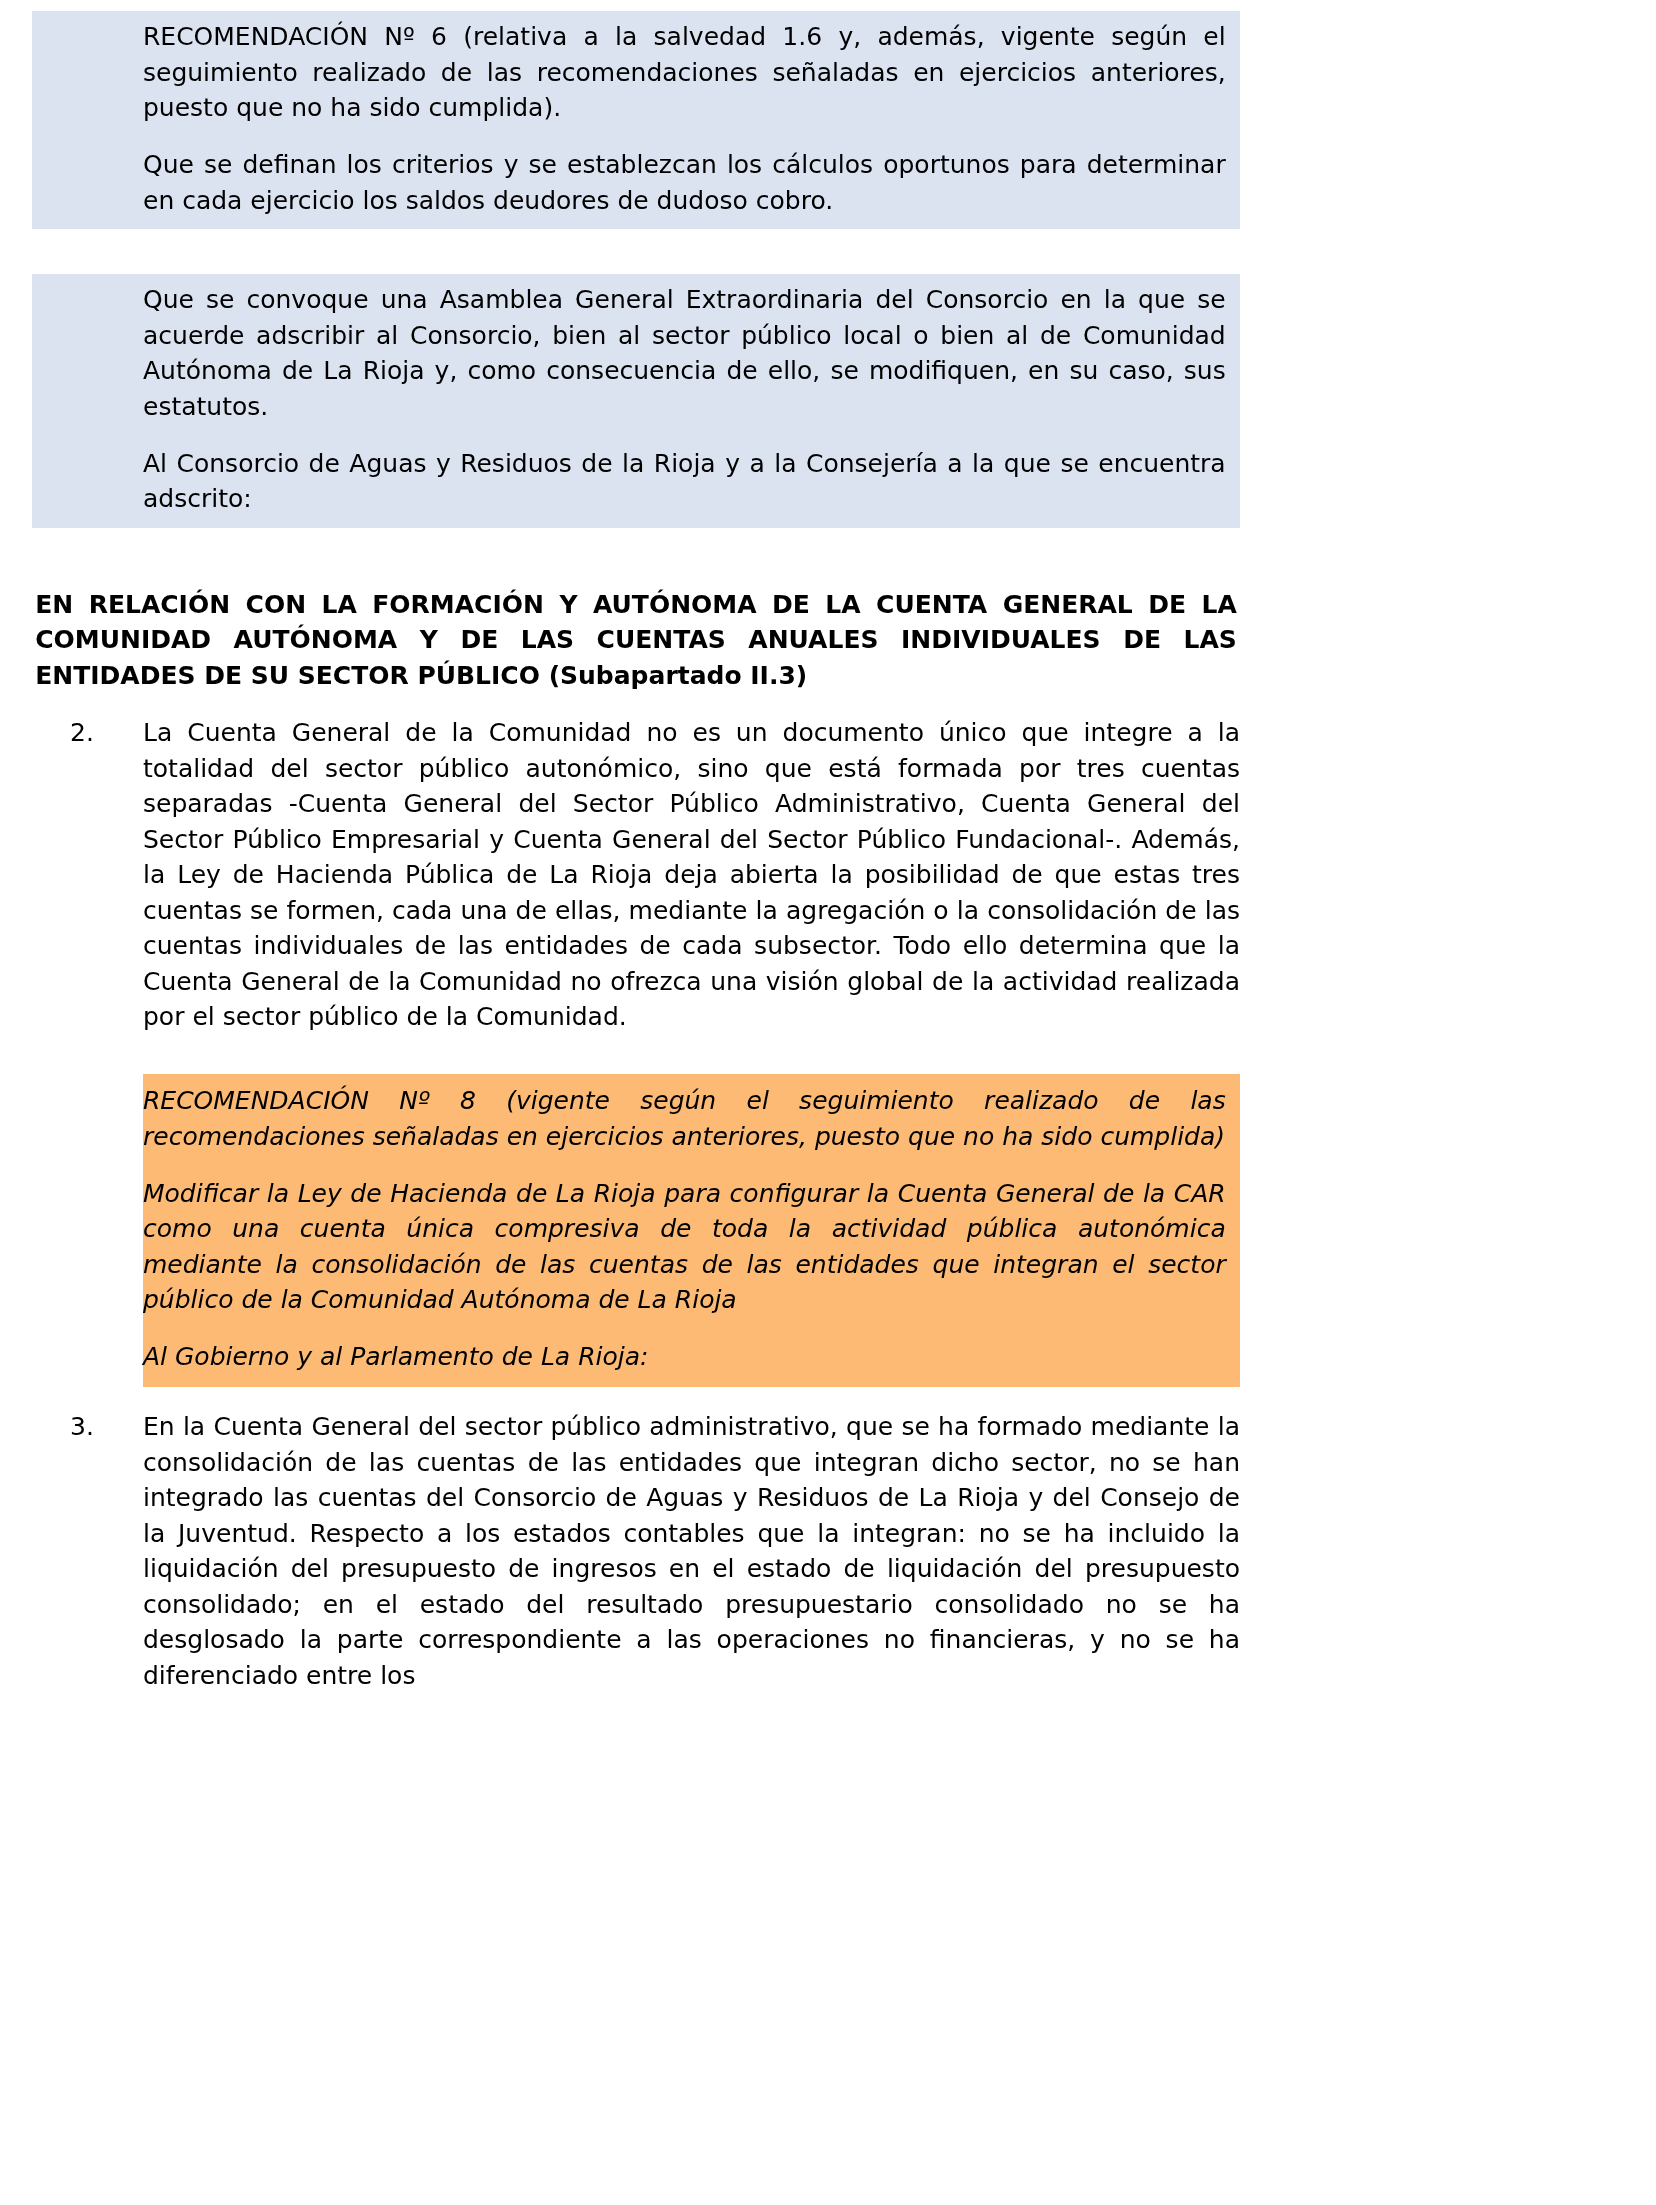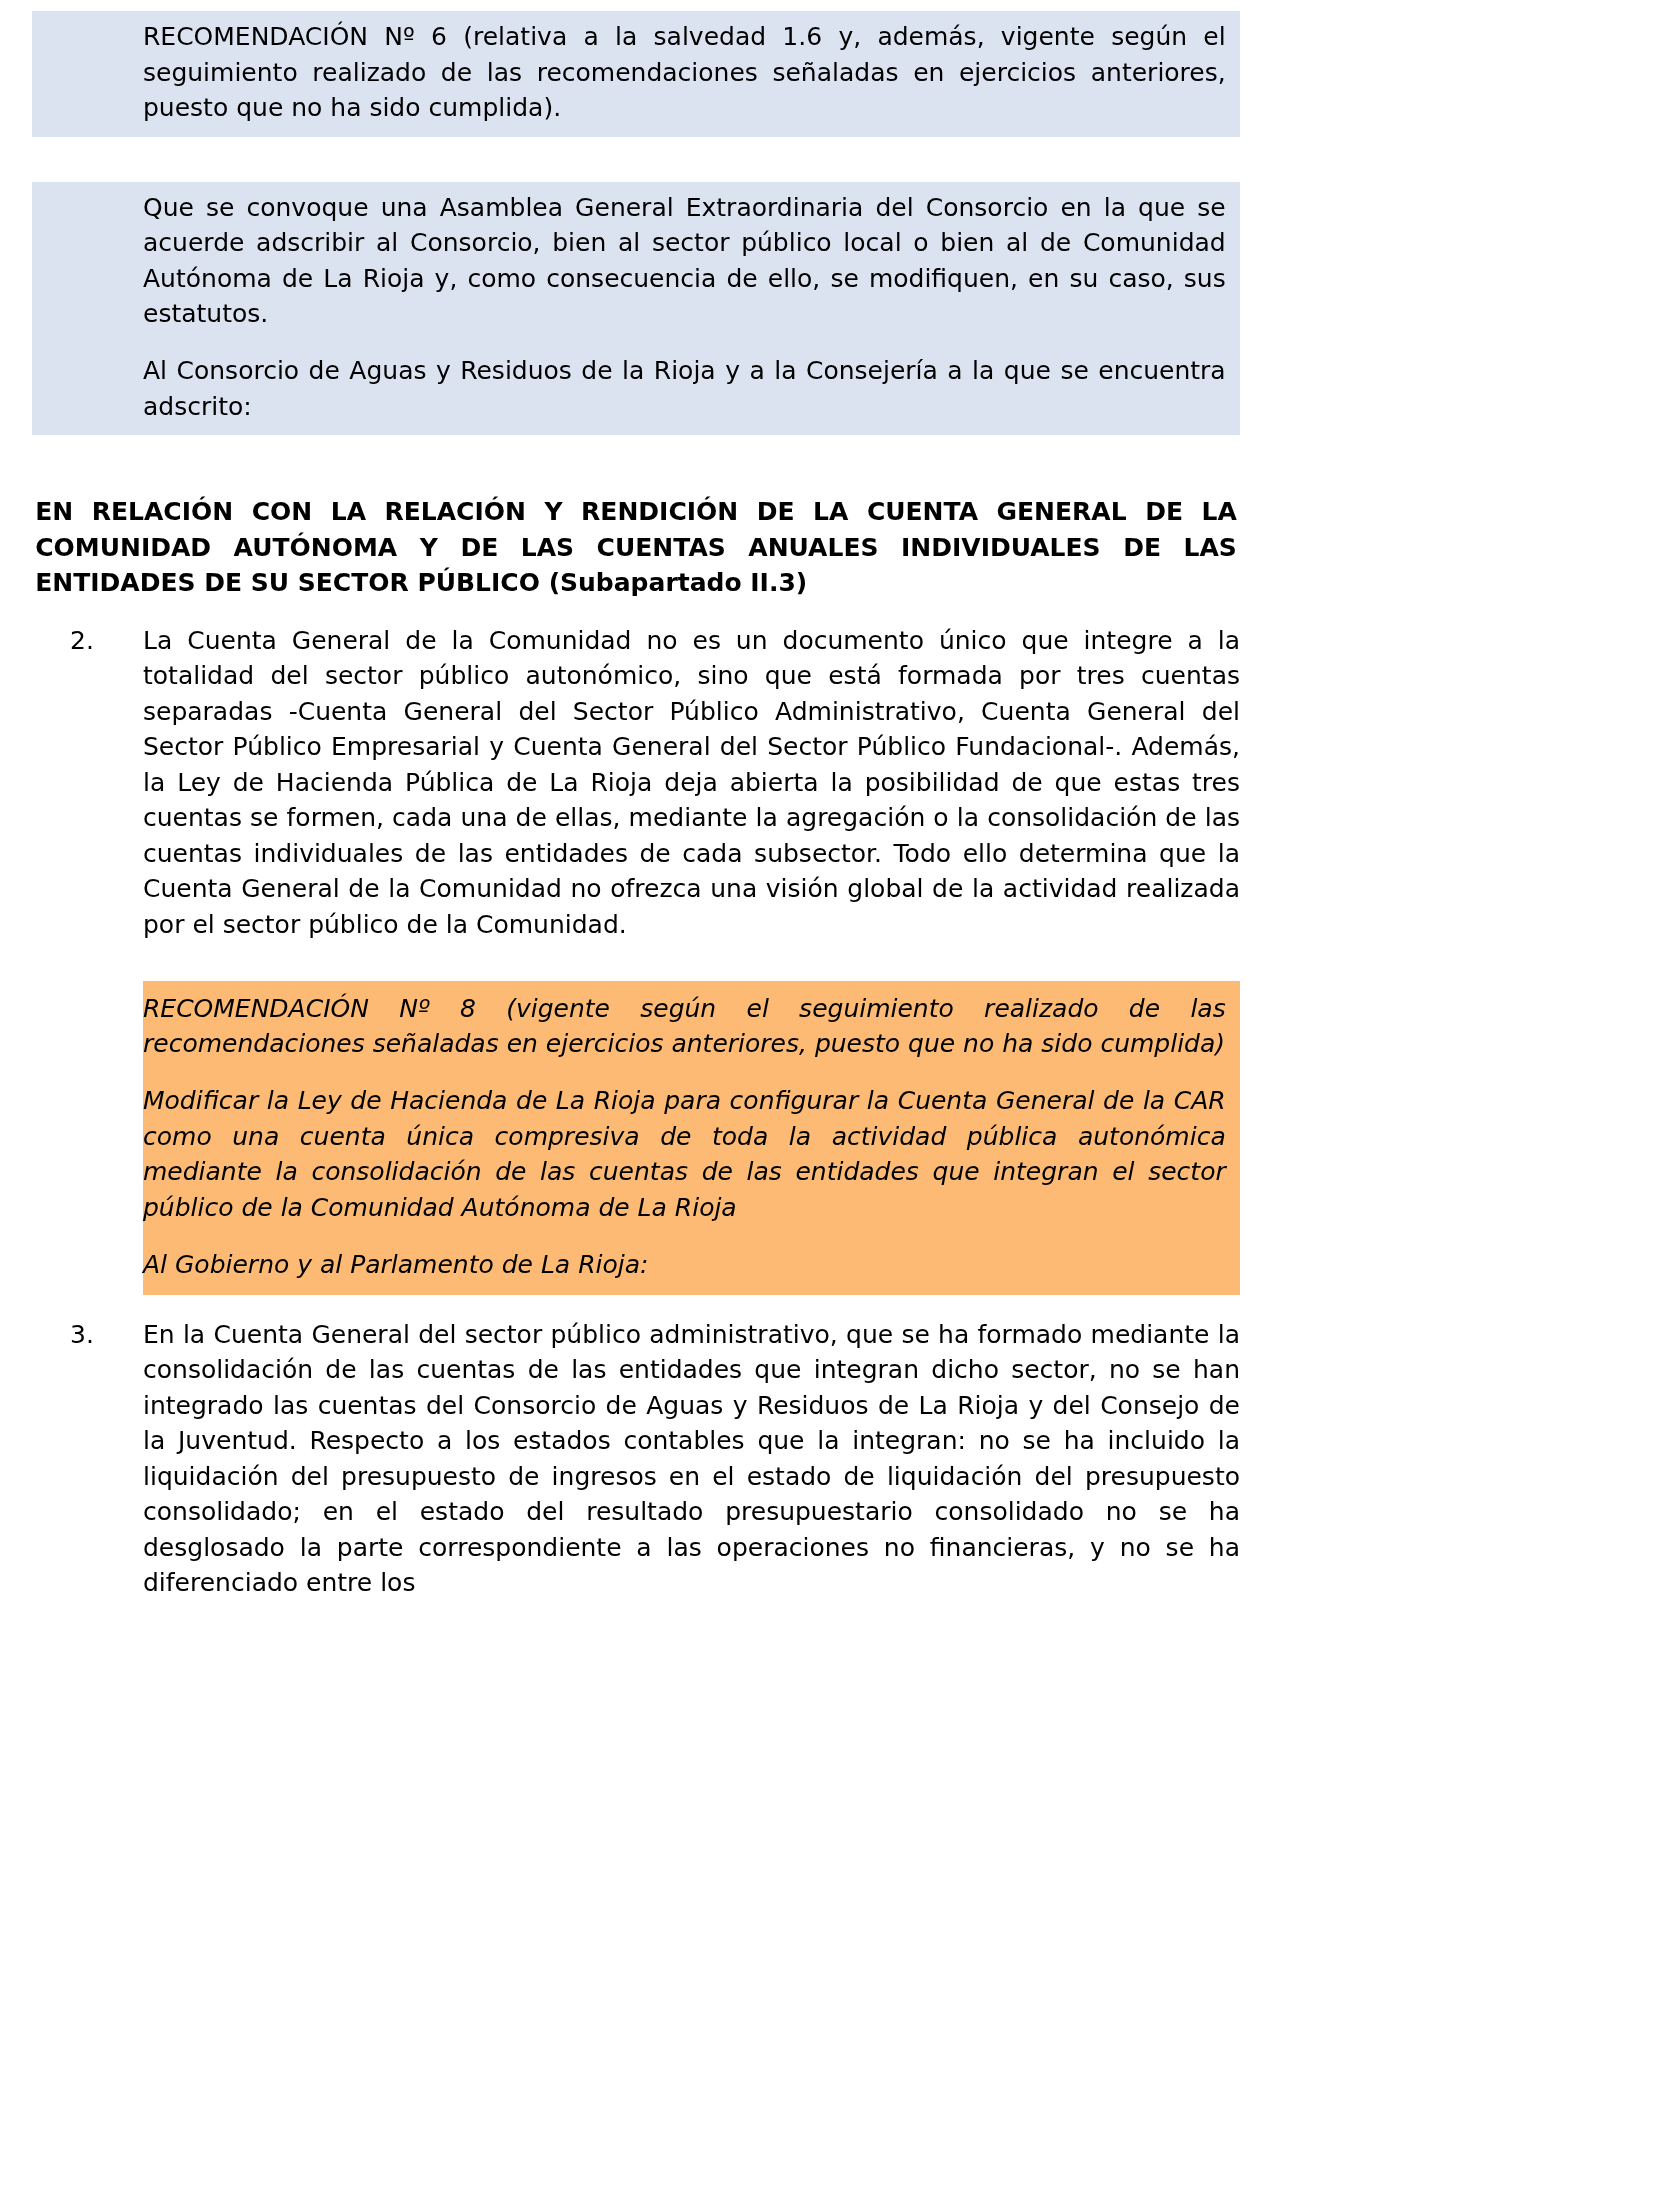--- a/index.html
+++ b/index.html
@@ -78,35 +78,36 @@
   }
 </style>
 </head>
 <body>
 
 <div class="page">
 
   <div class="block-highlight">
     <div class="hl-inner">
       <p>RECOMENDACIÓN Nº 6 (relativa a la salvedad 1.6 y, además, vigente según el seguimiento realizado de las recomendaciones señaladas en ejercicios anteriores, puesto que no ha sido cumplida).</p>
+      <p>Que se definan los criterios y se establezcan los cálculos oportunos para determinar en cada ejercicio los saldos deudores de dudoso cobro.</p>
     </div>
   </div>
 
   <div class="gap-md"></div>
 
   <div class="block-highlight">
     <div class="hl-inner">
       <p>Que se convoque una Asamblea General Extraordinaria del Consorcio en la que se acuerde adscribir al Consorcio, bien al sector público local o bien al de Comunidad Autónoma de La Rioja y, como consecuencia de ello, se modifiquen, en su caso, sus estatutos.</p>
       <p>Al Consorcio de Aguas y Residuos de la Rioja y a la Consejería a la que se encuentra adscrito:</p>
     </div>
   </div>
 
   <div class="gap-lg"></div>
 
-  <p class="section-heading">EN RELACIÓN CON LA RELACIÓN Y RENDICIÓN DE LA CUENTA GENERAL DE LA COMUNIDAD AUTÓNOMA Y DE LAS CUENTAS ANUALES INDIVIDUALES DE LAS ENTIDADES DE SU SECTOR PÚBLICO (Subapartado II.3)</p>
+  <p class="section-heading">EN RELACIÓN CON LA FORMACIÓN Y AUTÓNOMA DE LA CUENTA GENERAL DE LA COMUNIDAD AUTÓNOMA Y DE LAS CUENTAS ANUALES INDIVIDUALES DE LAS ENTIDADES DE SU SECTOR PÚBLICO (Subapartado II.3)</p>
 
   <div class="gap-sm"></div>
 
   <div class="numbered">
     <div class="num">2.</div>
     <div class="body">
       <p>La Cuenta General de la Comunidad no es un documento único que integre a la totalidad del sector público autonómico, sino que está formada por tres cuentas separadas -Cuenta General del Sector Público Administrativo, Cuenta General del Sector Público Empresarial y Cuenta General del Sector Público Fundacional-. Además, la Ley de Hacienda Pública de La Rioja deja abierta la posibilidad de que estas tres cuentas se formen, cada una de ellas, mediante la agregación o la consolidación de las cuentas individuales de las entidades de cada subsector. Todo ello determina que la Cuenta General de la Comunidad no ofrezca una visión global de la actividad realizada por el sector público de la Comunidad.</p>
 
       <div class="rec-in-item">
         <p>RECOMENDACIÓN Nº 8 (vigente según el seguimiento realizado de las recomendaciones señaladas en ejercicios anteriores, puesto que no ha sido cumplida)</p>

